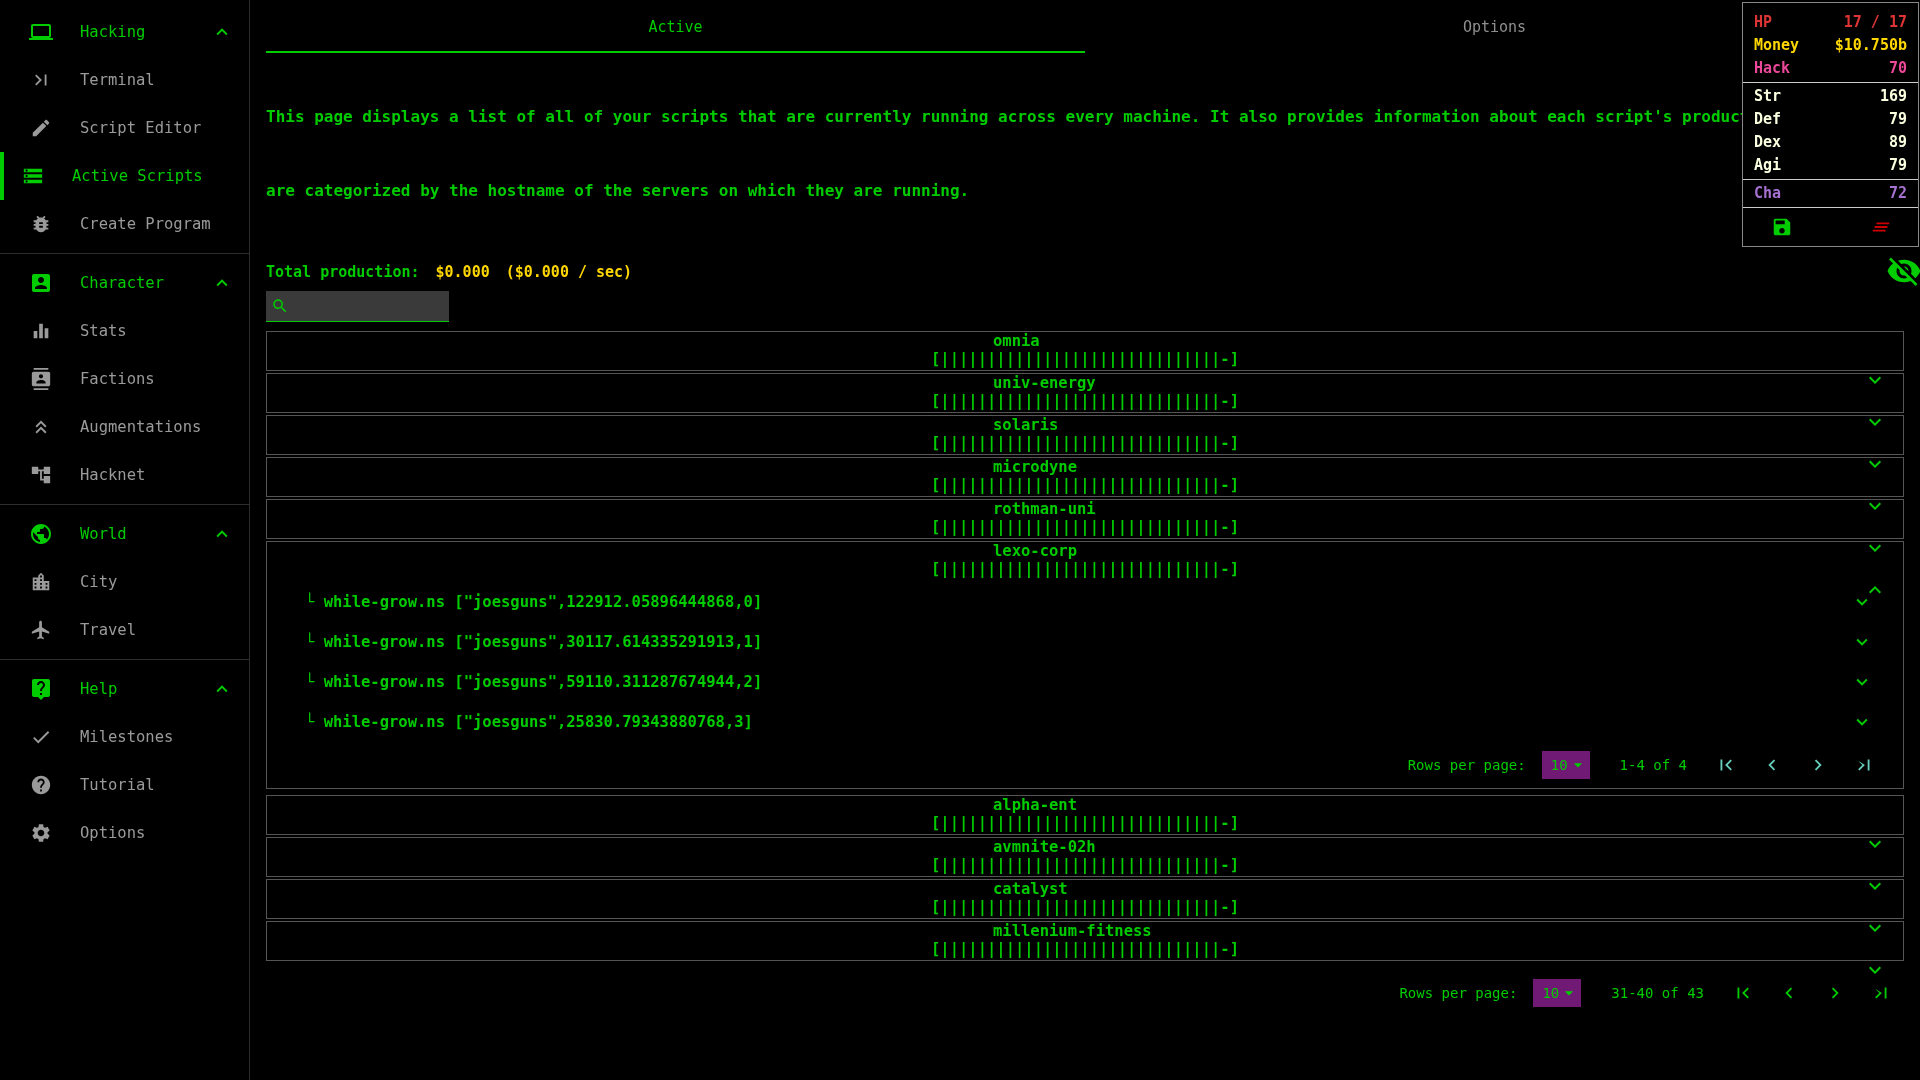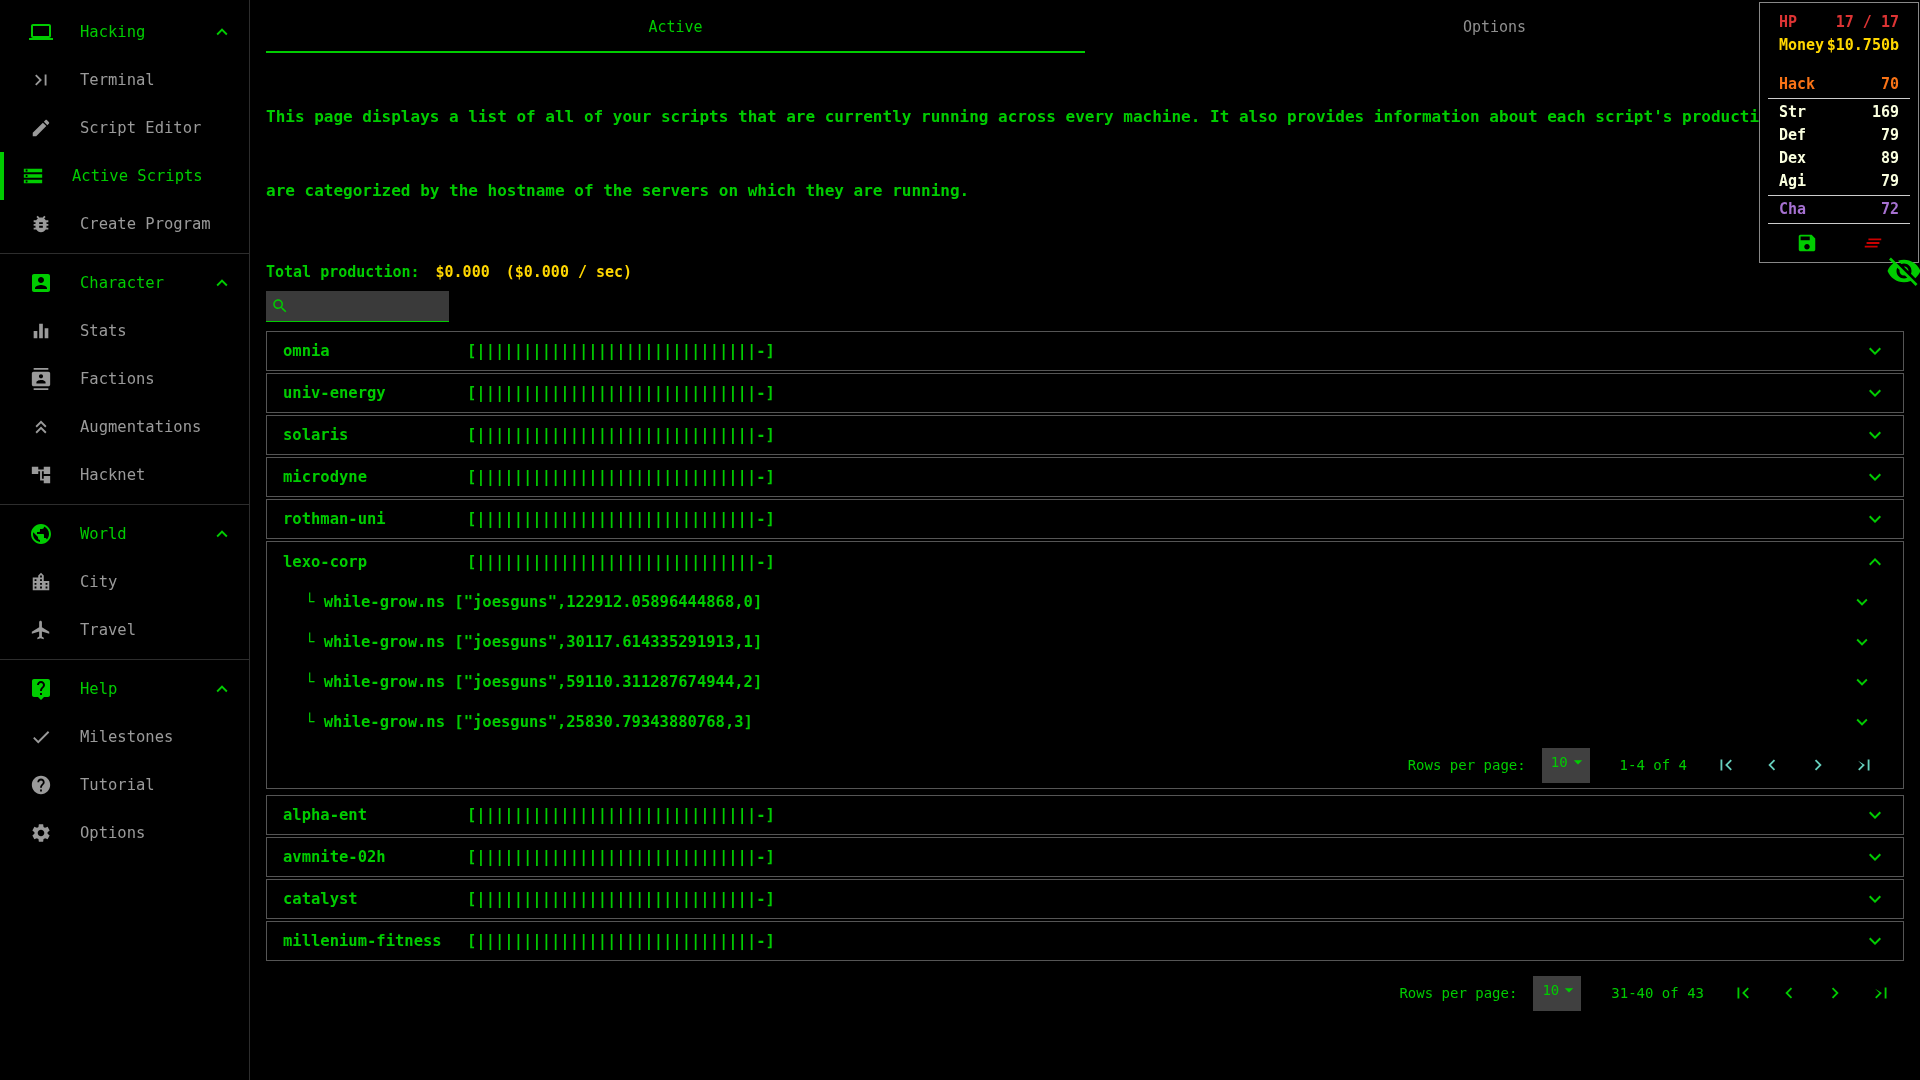--- a/index.html
+++ b/index.html
@@ -40,51 +40,51 @@
   .prod .amount { color:#ffd700; margin-left:16px; }
   .prod .rate { color:#ffd700; margin-left:16px; }
 
   .search { margin-top:10px; width:183px; height:31px; background:#3a3a3a;
             border-bottom:1px solid #00cc00; display:flex; align-items:center; padding:0 8px 0 5px; }
   .search .ic { color:#00cc00; margin-right:6px; }
   .search input { background:transparent; border:0; outline:0; color:#00cc00; font:inherit; font-size:14px; width:100%; caret-color:#00cc00; }
 
   .list { margin-top:9px; }
   .acc-row { height:40px; border:1px solid #555; background:#000; display:flex; align-items:center;
-             padding:0 16px; margin-bottom:2px; cursor:pointer; }
+             padding:0 16px; margin-bottom:2px; cursor:pointer;flex-direction:column; }
   .acc-row .name { width:184px; font-size:15.5px; font-weight:bold; color:#00cc00; white-space:nowrap; }
   .acc-row .bar { font-size:15.5px; font-weight:bold; color:#00cc00; white-space:pre; }
   .acc-row .chev { margin-left:auto; color:#00cc00; }
 
   .acc-expanded { border:1px solid #555; margin:2px 0 6px; background:#000; }
   .acc-expanded .acc-row.head { border:0; margin:0; }
   .script-row { height:40px; display:flex; align-items:center; padding:0 30px 0 38px;
                 font-size:15.5px; font-weight:bold; color:#00cc00; cursor:pointer; white-space:pre; }
   .script-row .chev { margin-left:auto; color:#00cc00; }
 
   .pg { display:flex; align-items:center; justify-content:flex-end; font-size:14px; color:#00cc00; }
   .pg.inner { height:46px; padding-right:28px; }
   .pg.outer { height:48px; padding-right:12px; margin-top:8px; }
-  .pg .select { background:#404040; display:flex; align-items:center; padding:4px 2px 11px 9px;
+  .pg .select { background:#701a75; display:flex; align-items:center; padding:4px 2px 4px 9px;
                 margin-left:16px; cursor:pointer; }
   .pg .range { margin-left:30px; white-space:pre; }
   .pg .navs { display:flex; margin-left:28px; gap:24px; }
   .pg .navs .nbtn { cursor:pointer; }
   .pg.disabled-nav .navs .nbtn { color:#66cfbc; }
   .pg:not(.disabled-nav) .navs .nbtn { color:#00cc00; }
 
   
-  .overlay { position:absolute; top:2px; right:1px; width:160px; background:#000;
-             border:1px solid #888; z-index:10; padding:8px 8px 4px; }
+  .overlay { position:absolute; top:2px; right:1px; width:177px; background:#000;
+             border:1px solid #888; z-index:10; padding:8px 0 4px; }
   .ov-row { display:flex; justify-content:space-between; padding:0 11px;
             font-size:15px; font-weight:bold; line-height:23px; white-space:pre; }
   .ov-divider { border-top:1px solid #ccc; margin:2px 0; }
   .ov-actions { display:flex; justify-content:space-between; padding:6px 26px 4px 28px; }
   .ov-actions .abtn { cursor:pointer; }
-  .c-hp { color:#dd3434; } .c-money { color:#ffd700; } .c-hack { color:#f97316;margin-top:16px; }
+  .c-hp { color:#dd3434; } .c-money { color:#ffd700; } .c-hack { color:#ec4899; }
   .c-combat { color:#faffdf; } .c-cha { color:#a671d1; }
 
   .eye { position:absolute; top:253px; left:1886px; z-index:11; color:#00cc00; cursor:pointer; }
 </style>
 </head>
 <body>
 
 <aside class="sidebar">
   <nav class="sb-nav" id="sb-nav">
       <div class="sb-row section">

